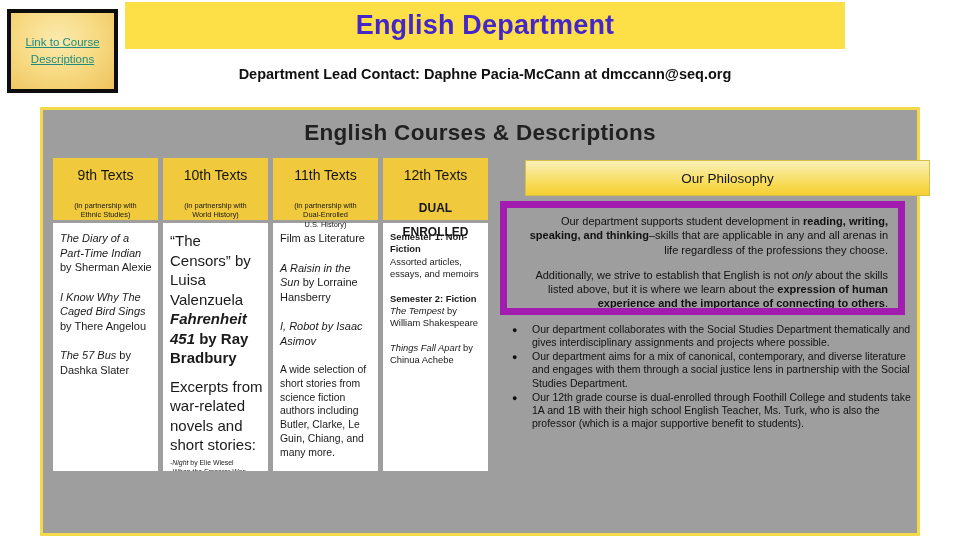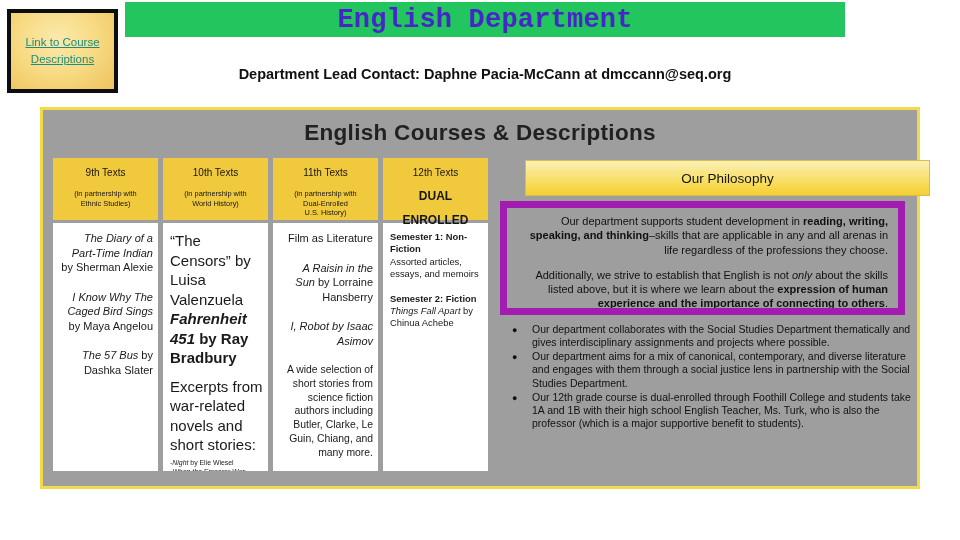--- a/index.html
+++ b/index.html
@@ -6,45 +6,45 @@
   .stage{position:relative;width:960px;height:540px;background:#ffffff;overflow:hidden;
          font-family:"Liberation Sans","DejaVu Sans",sans-serif;color:#1a1a1a;}
 
   
   .link-box{position:absolute;left:7px;top:9px;width:103px;height:76px;border:4px solid #0d0d0d;
             background:radial-gradient(ellipse at 45% 35%, #fbeaae 0%, #f7da82 50%, #eec25d 100%);
             display:flex;align-items:center;justify-content:center;text-align:center;}
   .link-box a{color:#1e8c80;font-size:11.5px;line-height:1.45;text-decoration:underline;cursor:pointer;}
 
   
-  .banner{position:absolute;left:125px;top:2px;width:720px;height:35px;background:#22c55e;
-          display:flex;align-items:center;justify-content:center;font-family:Liberation Mono, monospace;}
+  .banner{position:absolute;left:125px;top:2px;width:720px;height:47px;background:#fde047;
+          display:flex;align-items:center;justify-content:center;}
   .banner h1{margin:0;font-size:27px;font-weight:800;color:#4527c9;letter-spacing:.2px;}
 
   .contact{position:absolute;left:125px;top:66px;width:720px;text-align:center;
            font-size:14.5px;font-weight:700;color:#111;}
 
   
-  .panel{position:absolute;left:40px;top:107px;width:880px;height:382px;box-sizing:border-box;
+  .panel{position:absolute;left:40px;top:107px;width:880px;height:429px;box-sizing:border-box;
          background:#9e9e9e;border:3px solid #f2da4a;}
   .panel-title{position:absolute;left:0;top:10px;width:100%;text-align:center;margin:0;
                font-size:22.5px;font-weight:800;color:#212121;letter-spacing:.3px;}
 
   
   .columns{position:absolute;left:10px;top:48px;display:flex;gap:5px;}
   .col{width:105px;}
   .col-header{height:62px;box-sizing:border-box;background:#f1c93d;text-align:center;padding-top:9px;color:#161616;}
-  .col-title{font-size:10px;line-height:1.2;margin-bottom:10px;}
+  .col-title{font-size:14px;line-height:1.2;margin-bottom:17px;}
   .col-cap{font-size:7.4px;line-height:1.3;}
   .col-emph{font-size:12px;line-height:1.2;font-weight:700;margin-top:10px;}
   .col-cell{height:248px;box-sizing:border-box;margin-top:3px;background:#ffffff;
             padding:8px 5px 8px 7px;overflow:hidden;}
   .col-cell p{overflow-wrap:break-word;}
   .b{font-weight:700;} .i{font-style:italic;}
-  .body-lg p{font-size:11px;line-height:1.32;margin:0 0 15px;text-align:right;}
+  .body-lg p{font-size:11px;line-height:1.32;margin:0 0 15px;}
   .body-lg p.note{font-size:10.4px;margin-bottom:0;}
   .body-md p{font-size:15px;line-height:1.3;margin:0 0 9px;}
   .body-md p.mb0{margin-bottom:0;}
   .body-md p.mb2{margin-bottom:3px;}
   .body-md p.sm{font-size:6.9px;line-height:1.32;margin:0;}
   .body-md p.gn{font-size:9.6px;margin:9px 0 0;}
   .body-sm p{font-size:9.4px;line-height:1.32;margin:0 0 12px;}
   .body-sm p.mb0{margin-bottom:0;}
 
   
@@ -82,21 +82,21 @@
 
     <div class="columns">
         <div class="col">
           <div class="col-header">
             <div class="col-title">9th Texts</div>
             <div class="col-cap">(in partnership with</div>
             <div class="col-cap">Ethnic Studies)</div>
           </div>
           <div class="col-cell body-lg">
             <p><span class="i">The Diary of a Part-Time Indian</span><span> by Sherman Alexie</span></p>
-            <p><span class="i">I Know Why The Caged Bird Sings</span><span> by Maya Angelou</span></p>
+            <p><span class="i">I Know Why The Caged Bird Sings</span><span> by There Angelou</span></p>
             <p><span class="i">The 57 Bus</span><span> by Dashka Slater</span></p>
           </div>
         </div>
         <div class="col">
           <div class="col-header">
             <div class="col-title">10th Texts</div>
             <div class="col-cap">(in partnership with</div>
             <div class="col-cap">World History)</div>
           </div>
           <div class="col-cell body-md">
@@ -131,20 +131,21 @@
         <div class="col">
           <div class="col-header">
             <div class="col-title">12th Texts</div>
             <div class="col-emph">DUAL</div>
             <div class="col-emph">ENROLLED</div>
           </div>
           <div class="col-cell body-sm">
             <p class="mb0"><span class="b">Semester 1: Non-Fiction</span></p>
             <p><span>Assorted articles, essays, and memoirs</span></p>
             <p class="mb0"><span class="b">Semester 2: Fiction</span></p>
+            <p><span class="i">The Tempest</span><span> by William Shakespeare</span></p>
             <p><span class="i">Things Fall Apart</span><span> by Chinua Achebe</span></p>
           </div>
         </div>
       </div>
 
     <div class="phil-header">
       <span>Our Philosophy</span>
     </div>
 
     <div class="phil-body">

